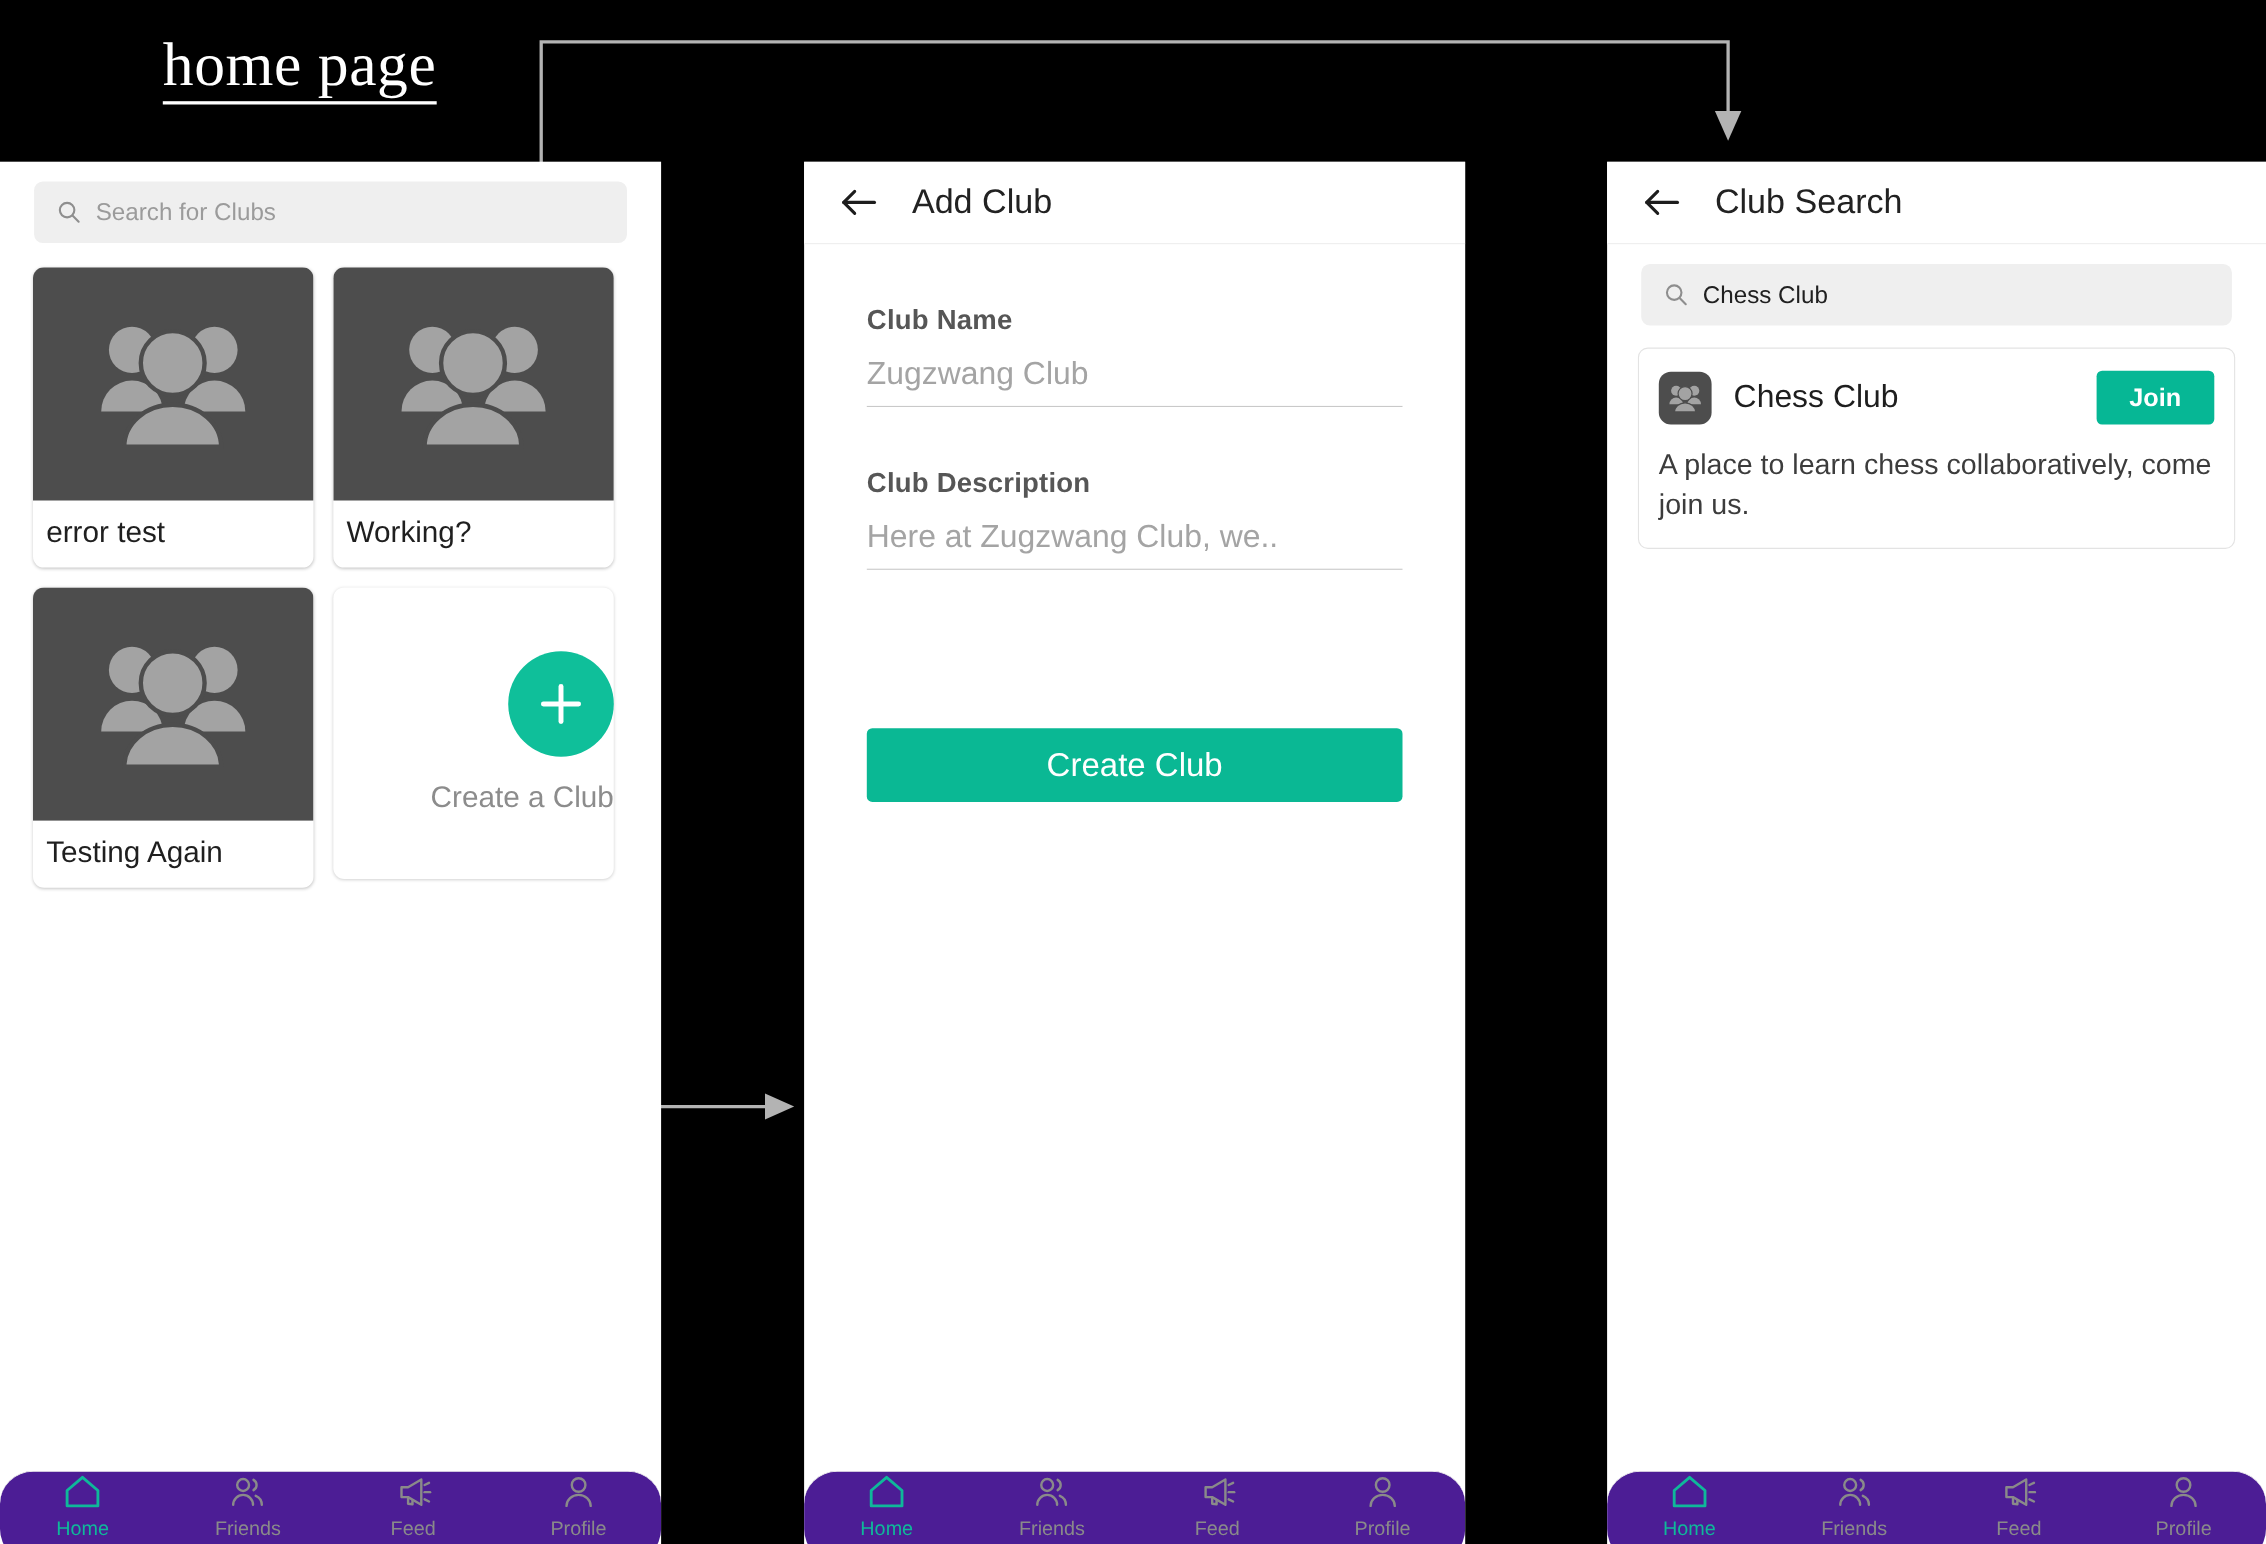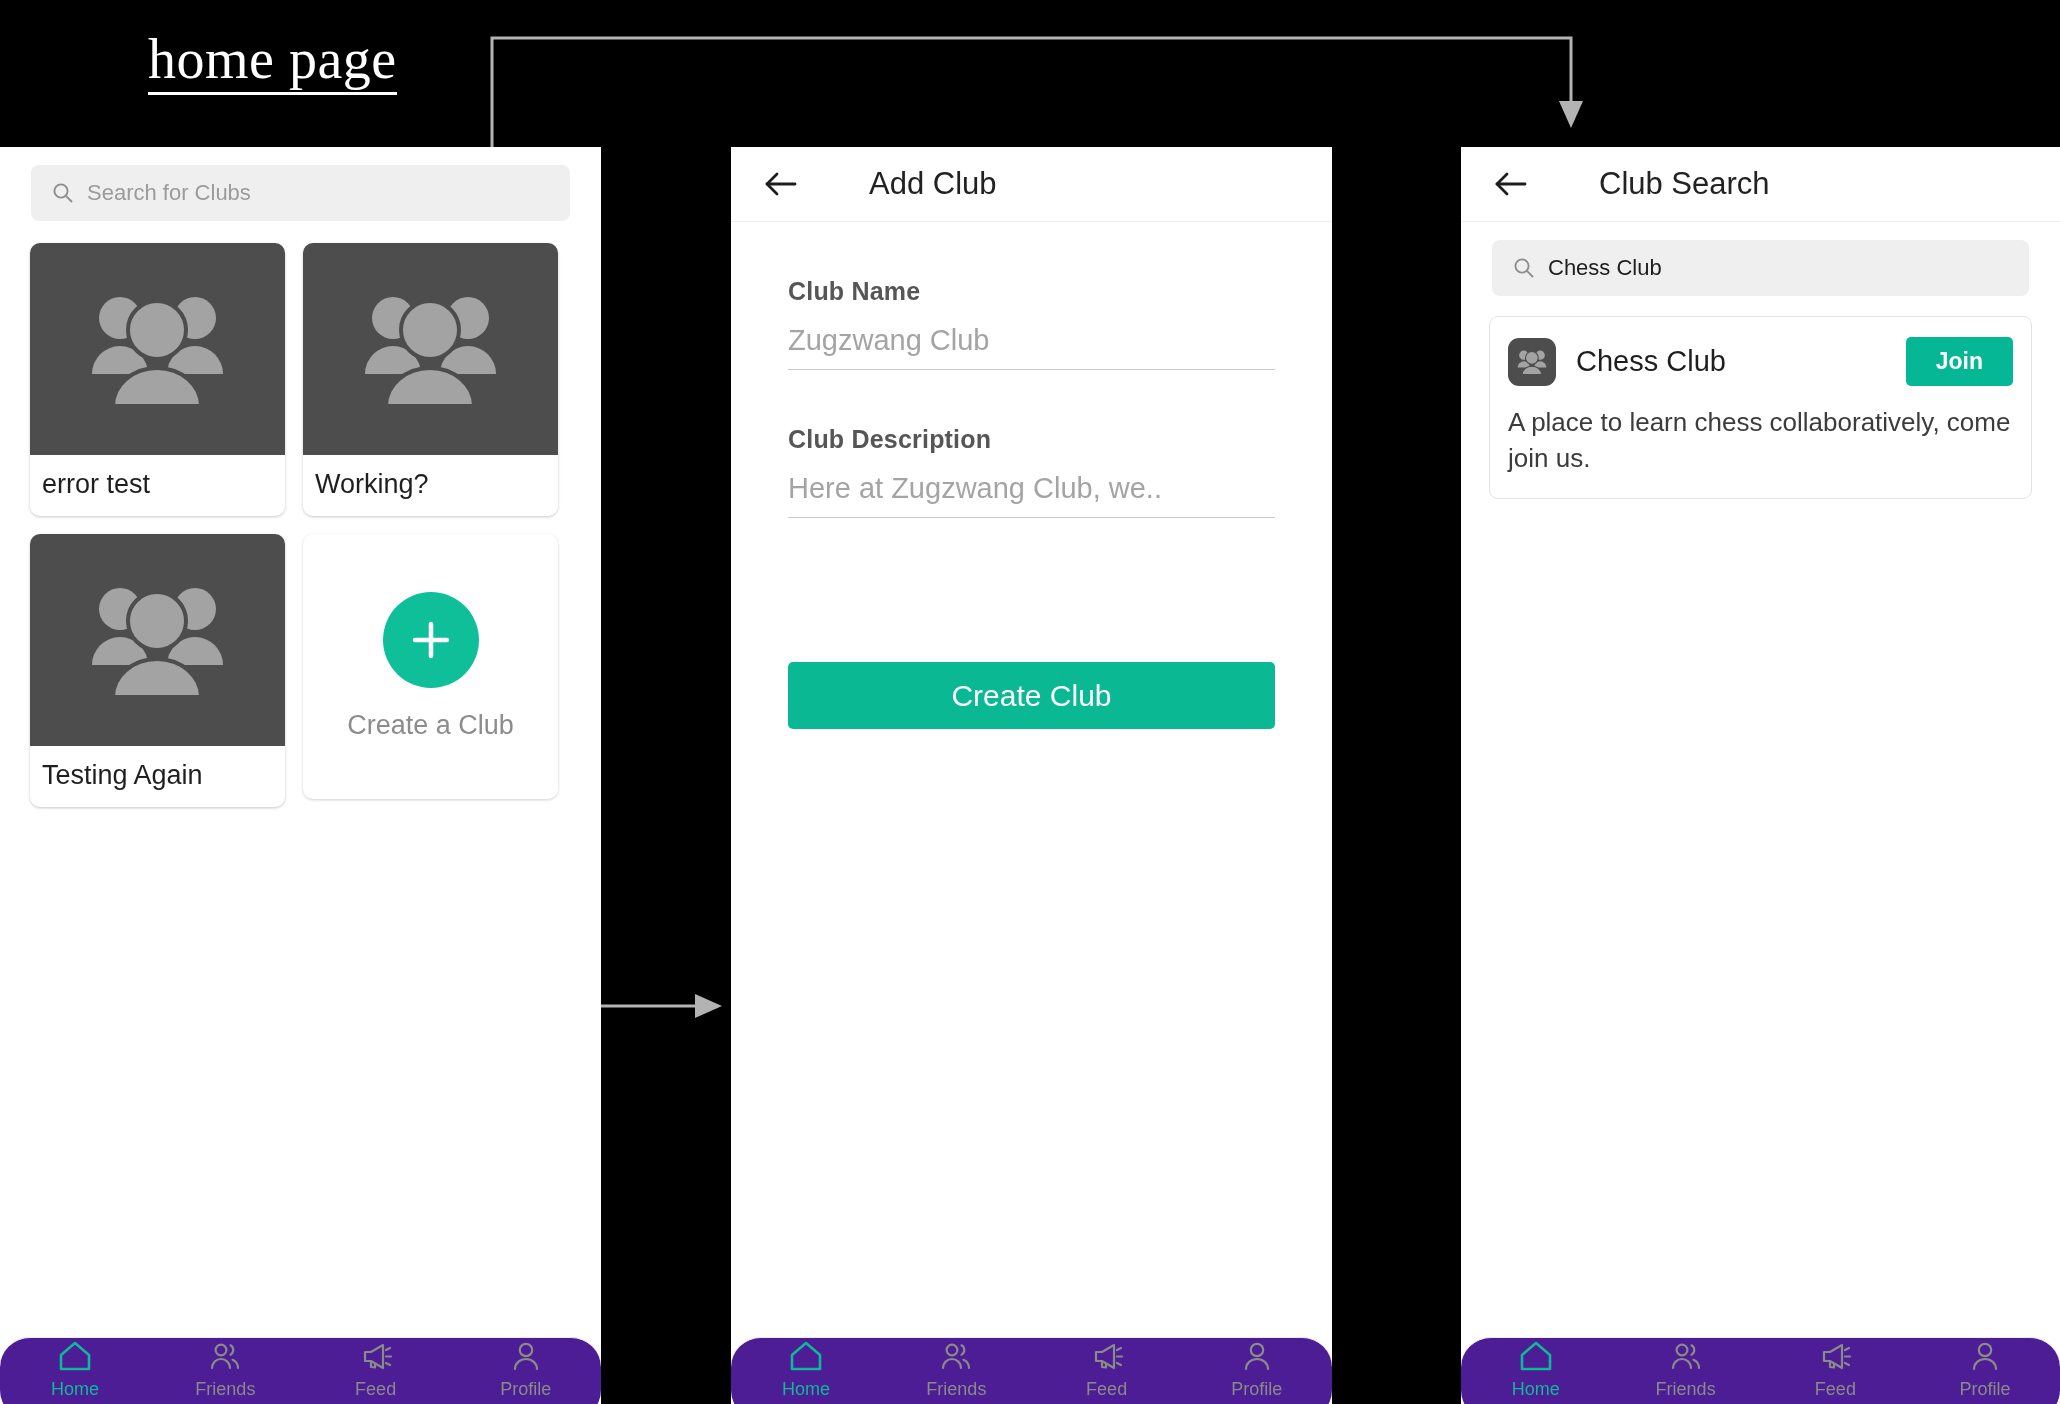--- a/index.html
+++ b/index.html
@@ -38,21 +38,20 @@
   #phone-add{ left:731px;top:131px; width:601px;  height:1273px;}
   #phone-srch{left:1461px;top:131px;width:599px;  height:1273px;}
 
   
   .appbar{
     height:75px;
     display:flex;align-items:center;
     border-bottom:1px solid #eeeeee;
     background:#fff;
     box-sizing:border-box;
-    gap:40px;
   }
   .back-btn{
     width:64px;height:64px;margin-left:18px;
     display:flex;align-items:center;justify-content:center;
     cursor:pointer;
   }
   .appbar-title{
     font-size:31px;
     color:#222222;
     margin-left:16px;
@@ -95,21 +94,21 @@
   .club-name{
     font-size:27px;color:#1f1f1f;
     padding:14px 12px 16px 12px;
     white-space:nowrap;overflow:hidden;
   }
   .create-card{
     width:255px;height:265px;
     background:#fff;border-radius:10px;
     box-shadow:0 1px 3px rgba(0,0,0,.18);
     display:flex;flex-direction:column;
-    align-items:center;justify-content:center;
+    align-items:flex-end;justify-content:center;
     cursor:pointer;
   }
   .fab{
     width:96px;height:96px;border-radius:50%;
     background:#0fbf9a;
     display:flex;align-items:center;justify-content:center;
     margin-bottom:22px;
   }
   .create-label{font-size:27px;color:#8c8c8c;}
 

